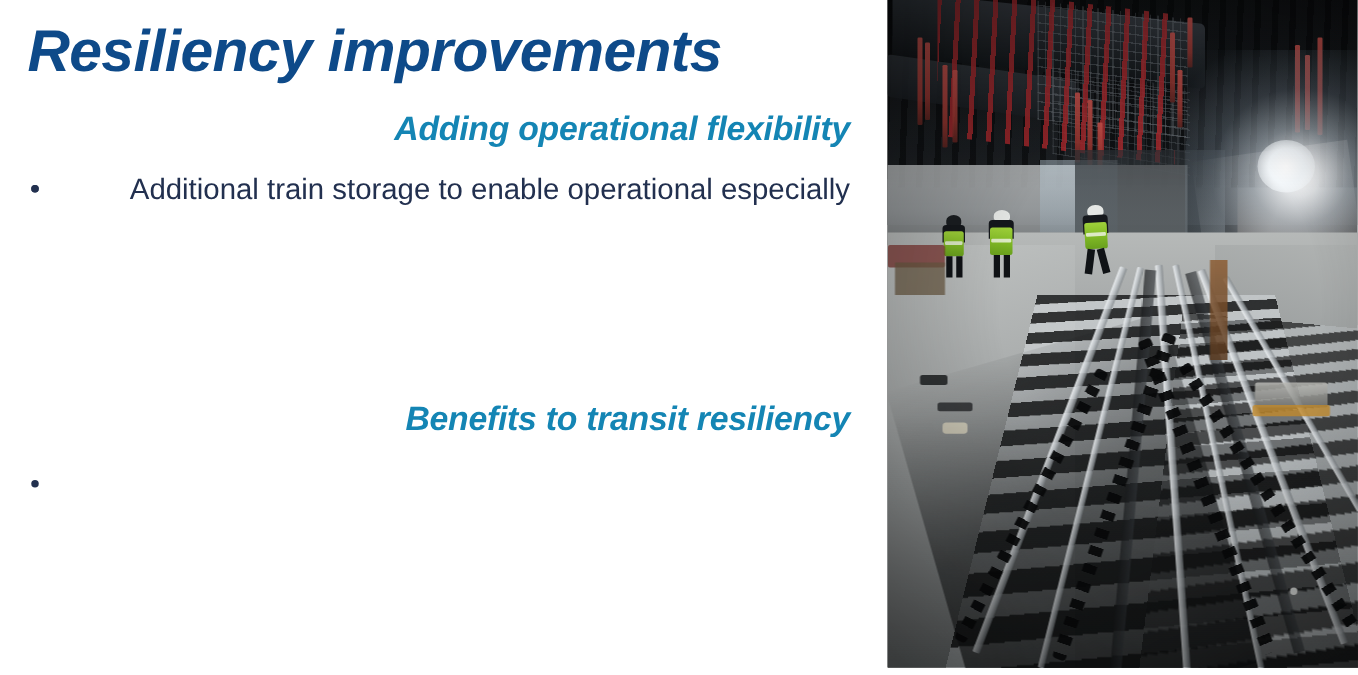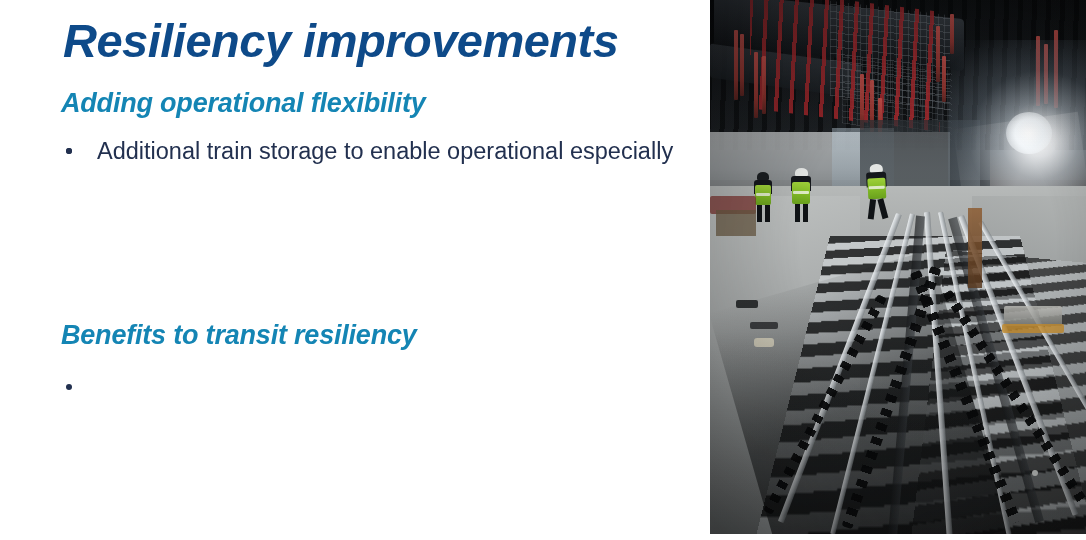--- a/index.html
+++ b/index.html
@@ -22,41 +22,41 @@
     height: 540px;
     background: #ffffff;
   }
 
   
   #text-column {
     position: absolute;
     left: 0; top: 0;
     width: 700px;
     height: 452px;
-    margin-left: 41px;
   }
 
   #slide-title {
     position: absolute;
     left: 22px;
     top: 16px;
     width: 670px;
     font-size: 47px;
     line-height: 1.06;
     font-weight: 700;
     font-style: italic;
     color: #0e4a89;
     letter-spacing: -0.5px;
     white-space: nowrap;
   }
 
   .section {
     position: absolute;
     left: 20px;
     width: 660px;
+    text-align: right;
   }
   #section-flexibility { top: 88px; }
   #section-benefits    { top: 320px; }
 
   .section-heading {
     font-size: 27px;
     font-weight: 700;
     font-style: italic;
     color: #1485b4;
     line-height: 1.12;

